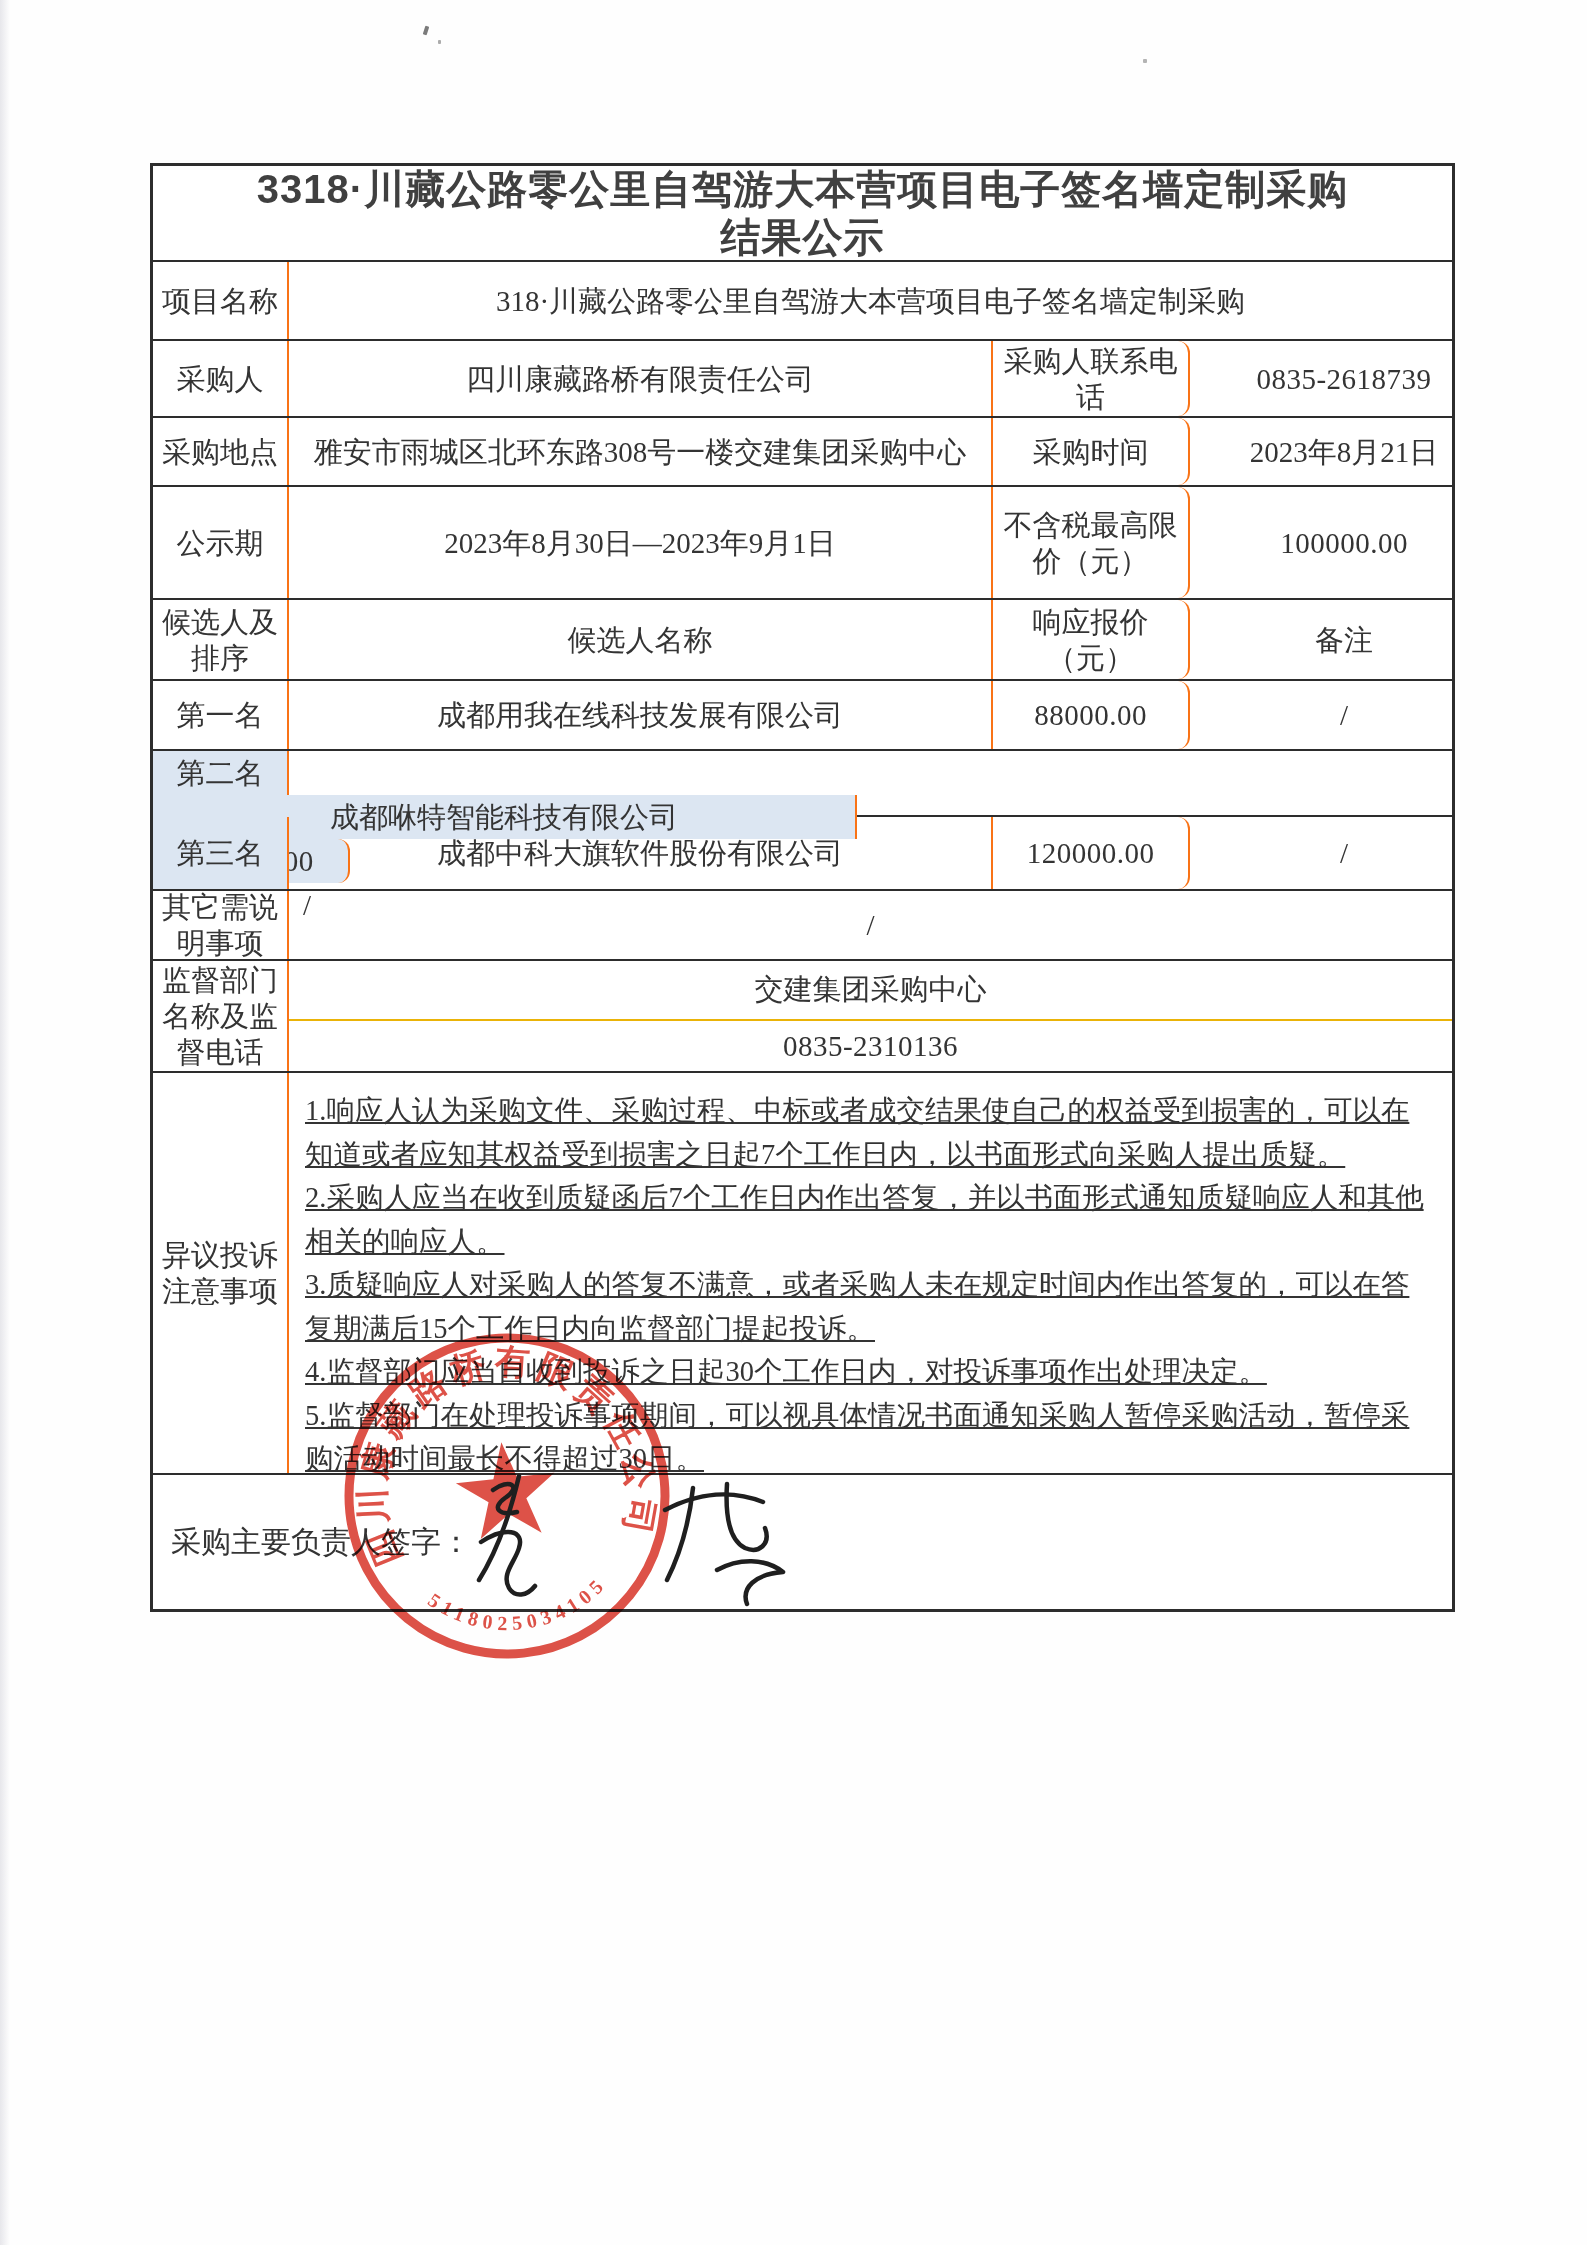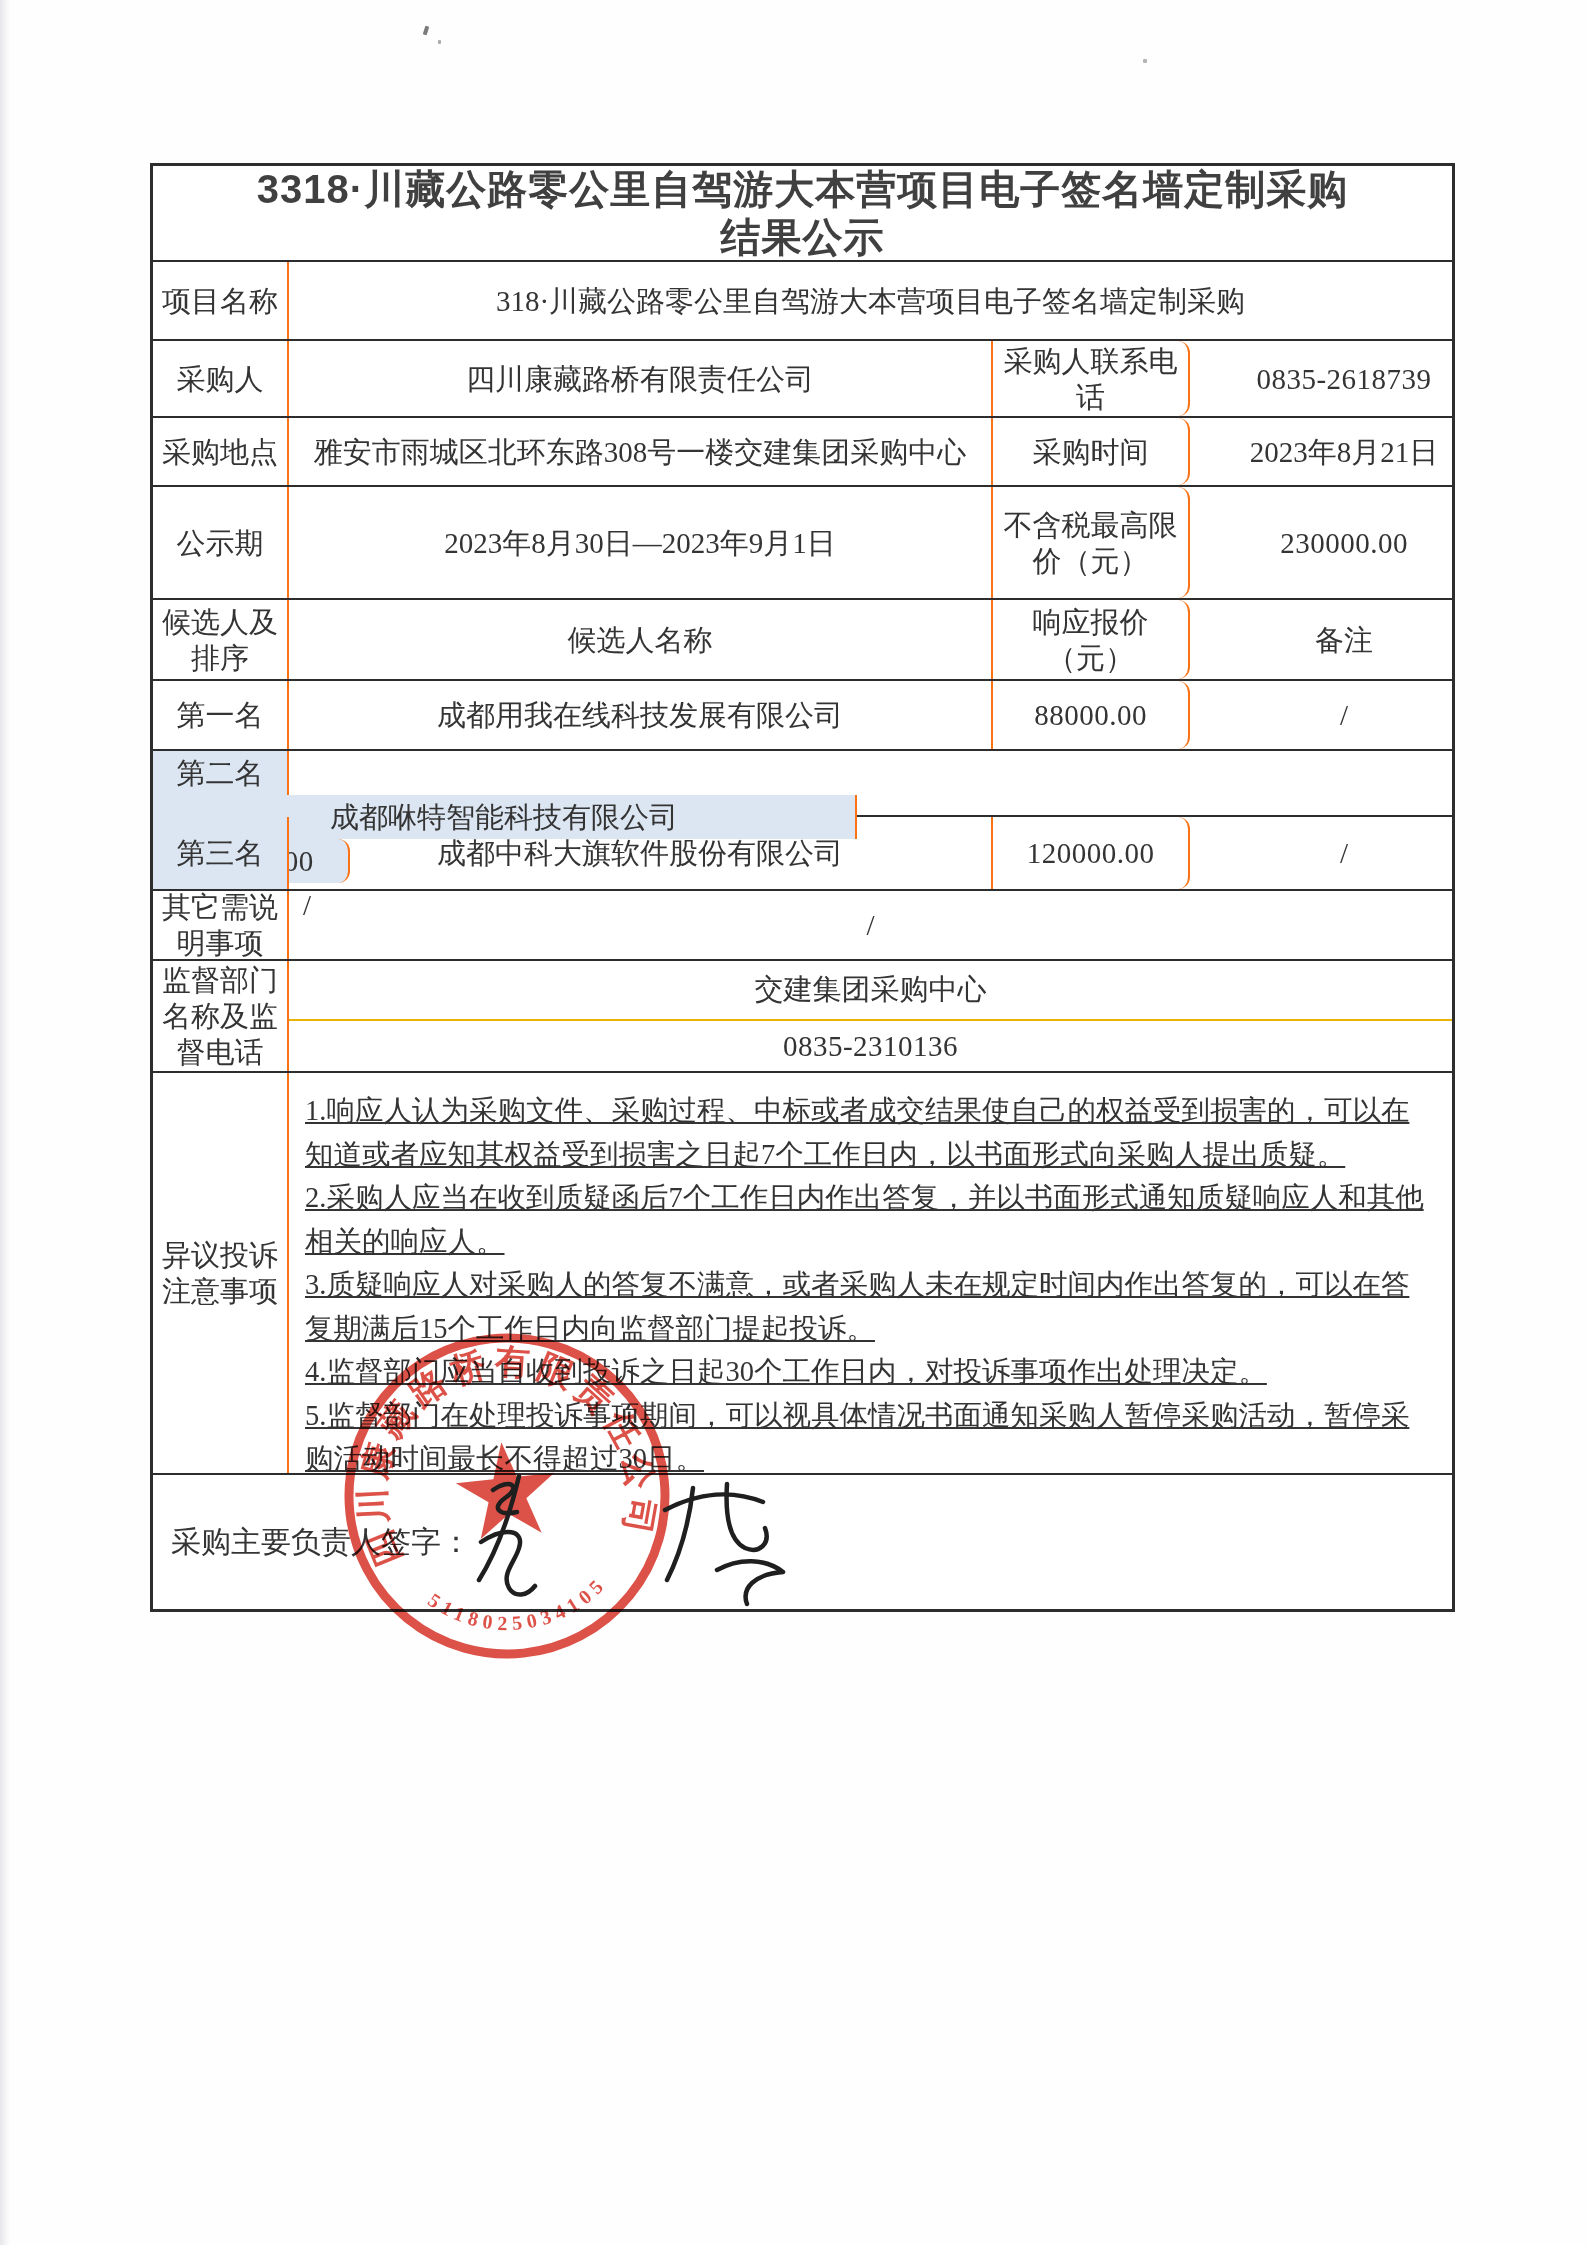--- a/index.html
+++ b/index.html
@@ -159,21 +159,21 @@
       <div class="cell c1">采购地点</div>
       <div class="cell c2">雅安市雨城区北环东路308号一楼交建集团采购中心</div>
       <div class="cell c3">采购时间</div>
       <div class="cell c4">2023年8月21日</div>
     </div>
 
     <div class="row r-period">
       <div class="cell c1">公示期</div>
       <div class="cell c2">2023年8月30日—2023年9月1日</div>
       <div class="cell c3">不含税最高限价（元）</div>
-      <div class="cell c4 num">230000.00</div>
+      <div class="cell c4 num">100000.00</div>
     </div>
 
     <div class="row r-chead">
       <div class="cell c1">候选人及排序</div>
       <div class="cell c2">候选人名称</div>
       <div class="cell c3">
         <span class="narrow-wrap">响应报价（元）</span>
       </div>
       <div class="cell c4">备注</div>
     </div>

